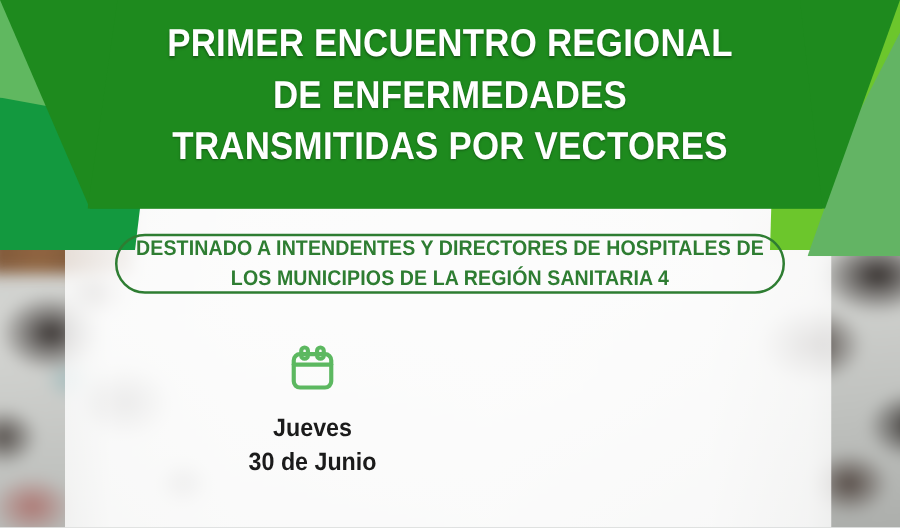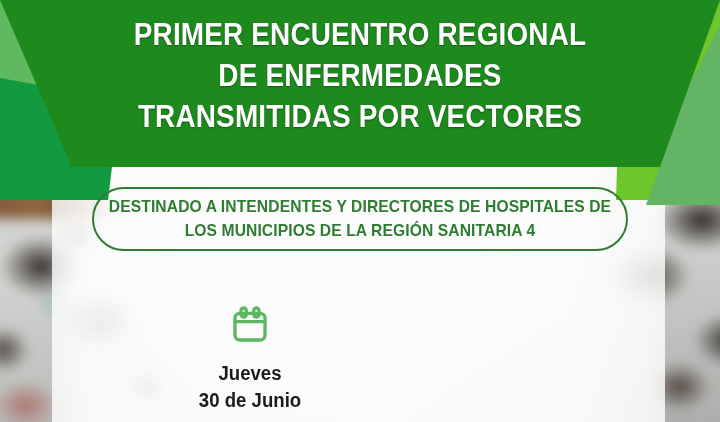--- a/index.html
+++ b/index.html
@@ -146,21 +146,21 @@
     font-family: "Liberation Sans Narrow", "Liberation Sans", sans-serif;
   }
   .title-line { display: block; white-space: nowrap; }
 
   
   .subtitle-pill {
     position: absolute;
     left: 92px;
     top: 187px;
     width: 536px;
-    height: 64px;
+    height: 48px;
     border: 2px solid var(--c-darkgreen);
     border-radius: 34px;
     box-sizing: border-box;
     display: flex;
     align-items: center;
     justify-content: center;
   }
   .subtitle-text {
     color: var(--c-darkgreen);
     font-weight: 700;
@@ -171,21 +171,21 @@
     transform: scaleX(.92);
     letter-spacing: .1px;
     font-family: "Liberation Sans Narrow", "Liberation Sans", sans-serif;
   }
   .subtitle-text span { display: block; white-space: nowrap; }
 
   
   .info-row {
     position: absolute;
     left: 150px;
-    top: 300px;
+    top: 270px;
     width: 470px;
     display: flex;
     justify-content: space-between;
     align-items: flex-start;
   }
   .info-item {
     display: flex;
     flex-direction: column;
     align-items: center;
     width: 200px;

